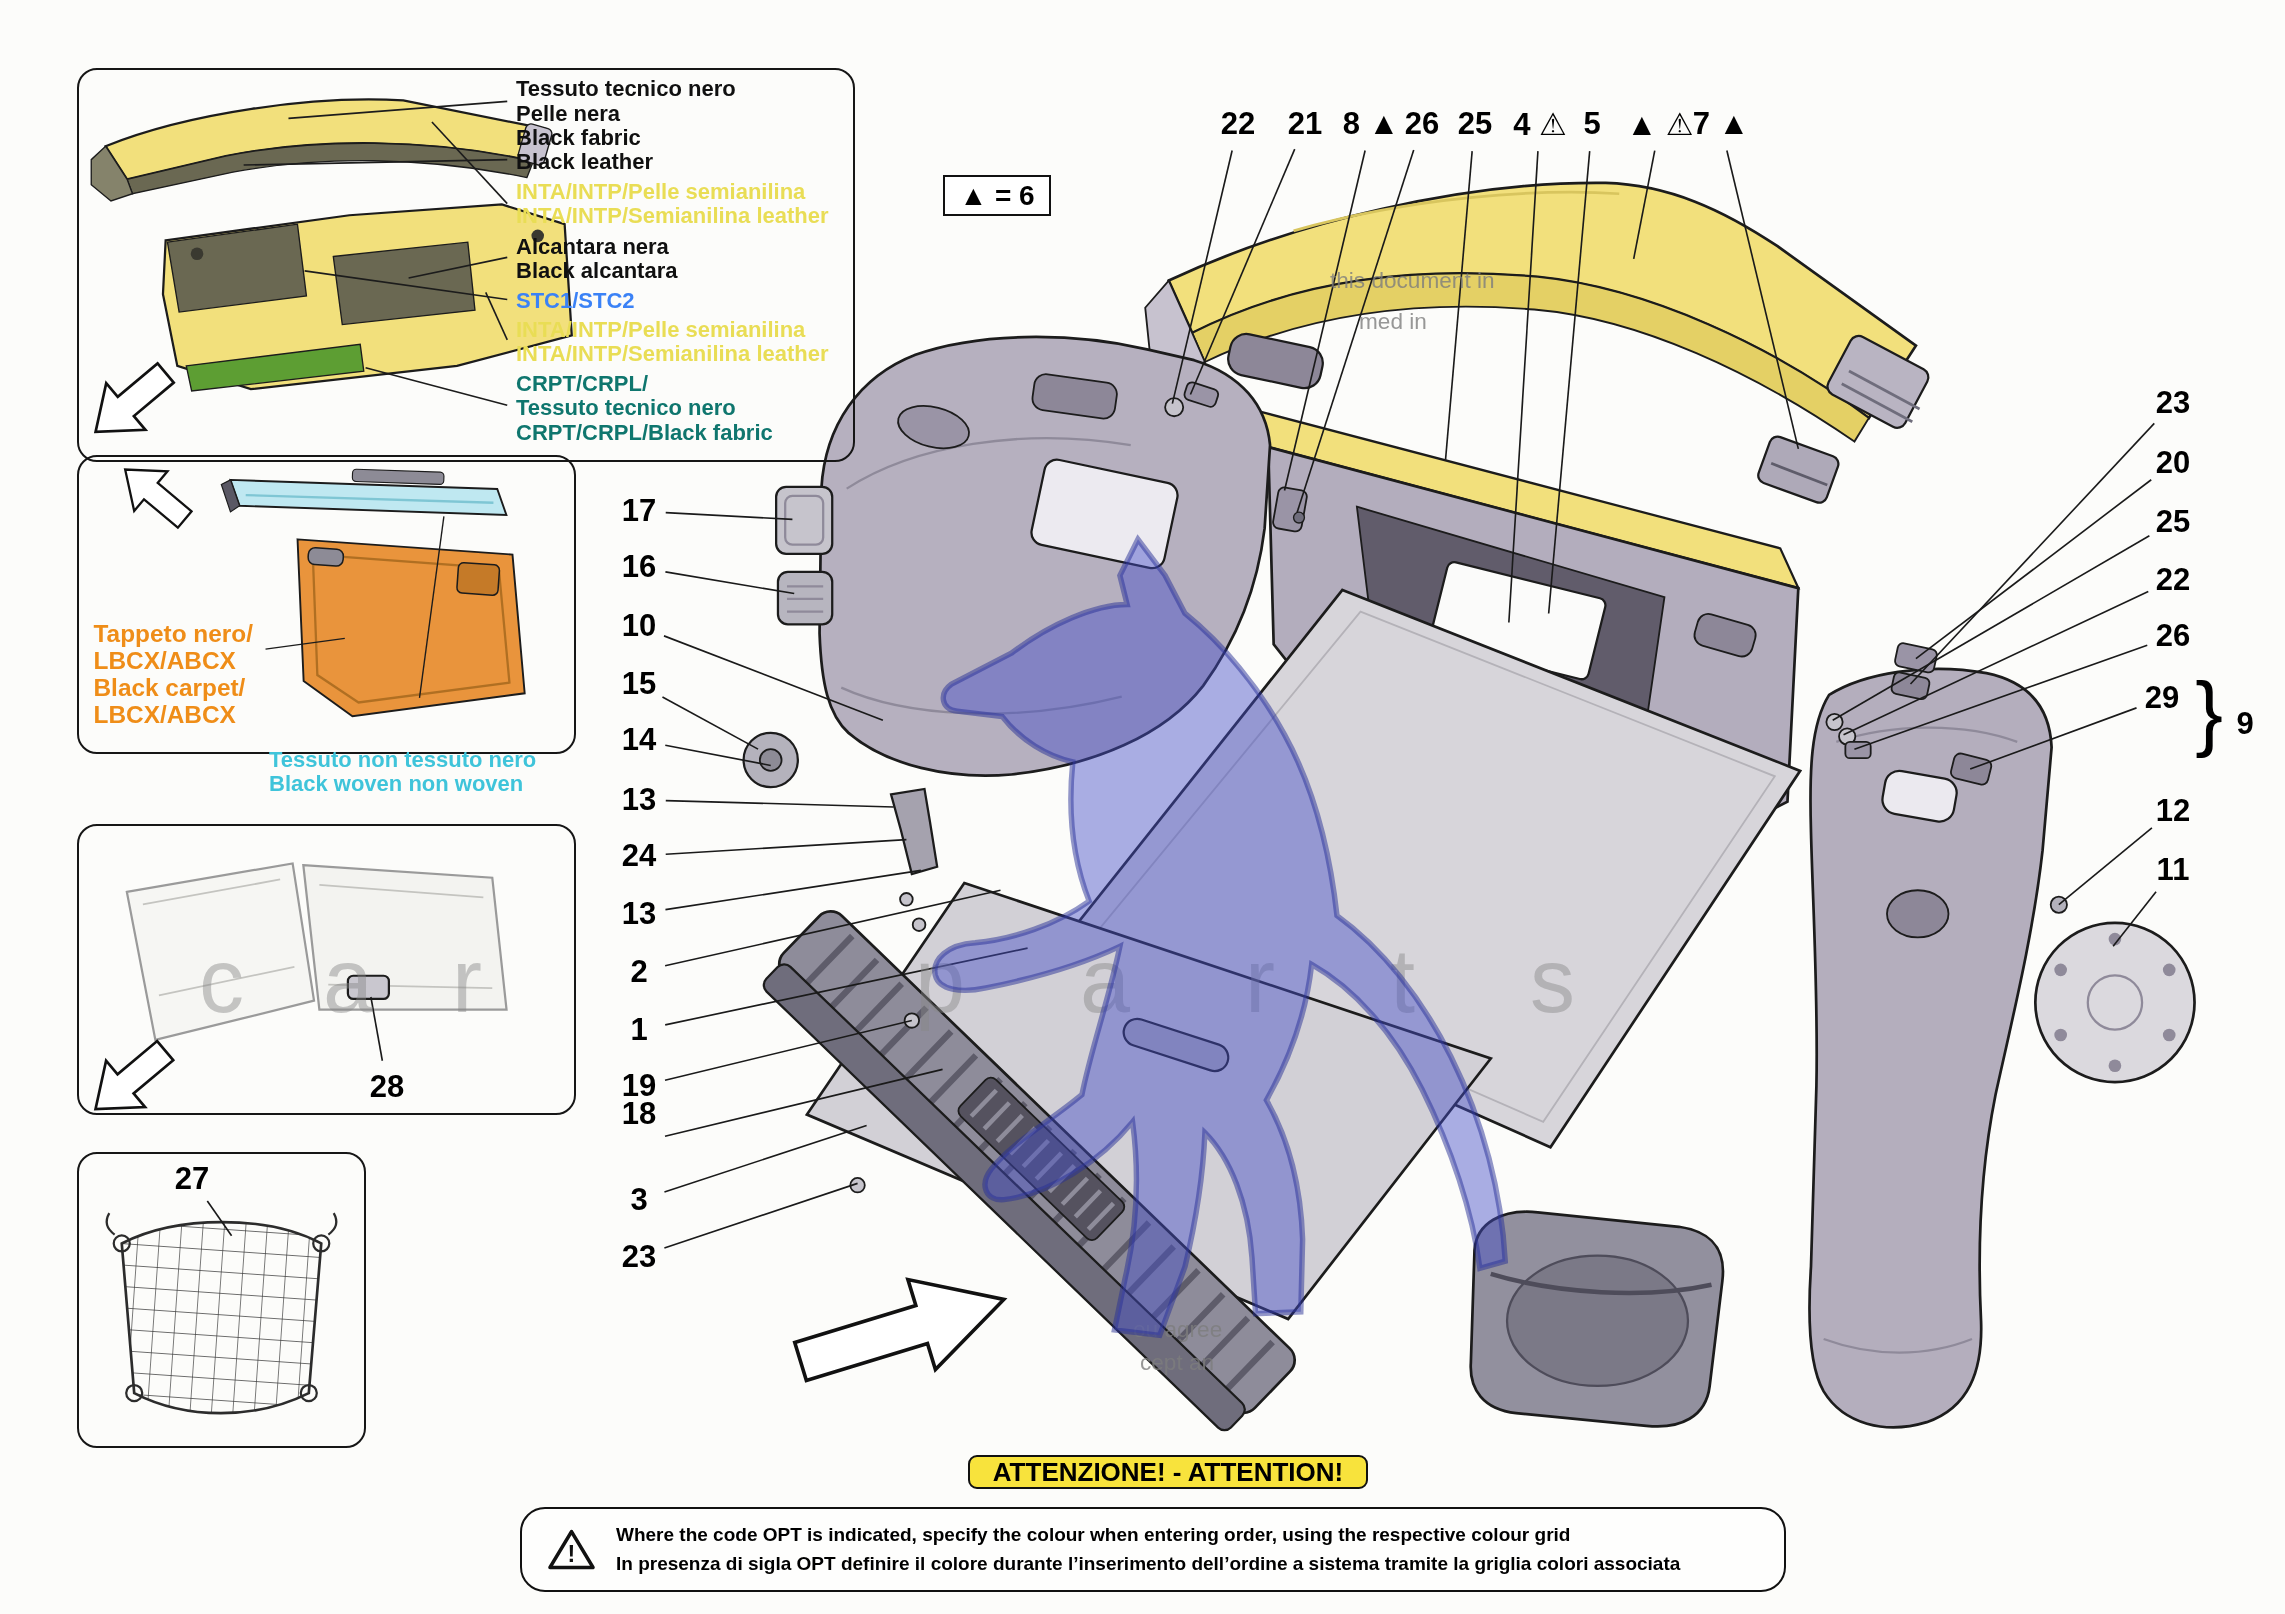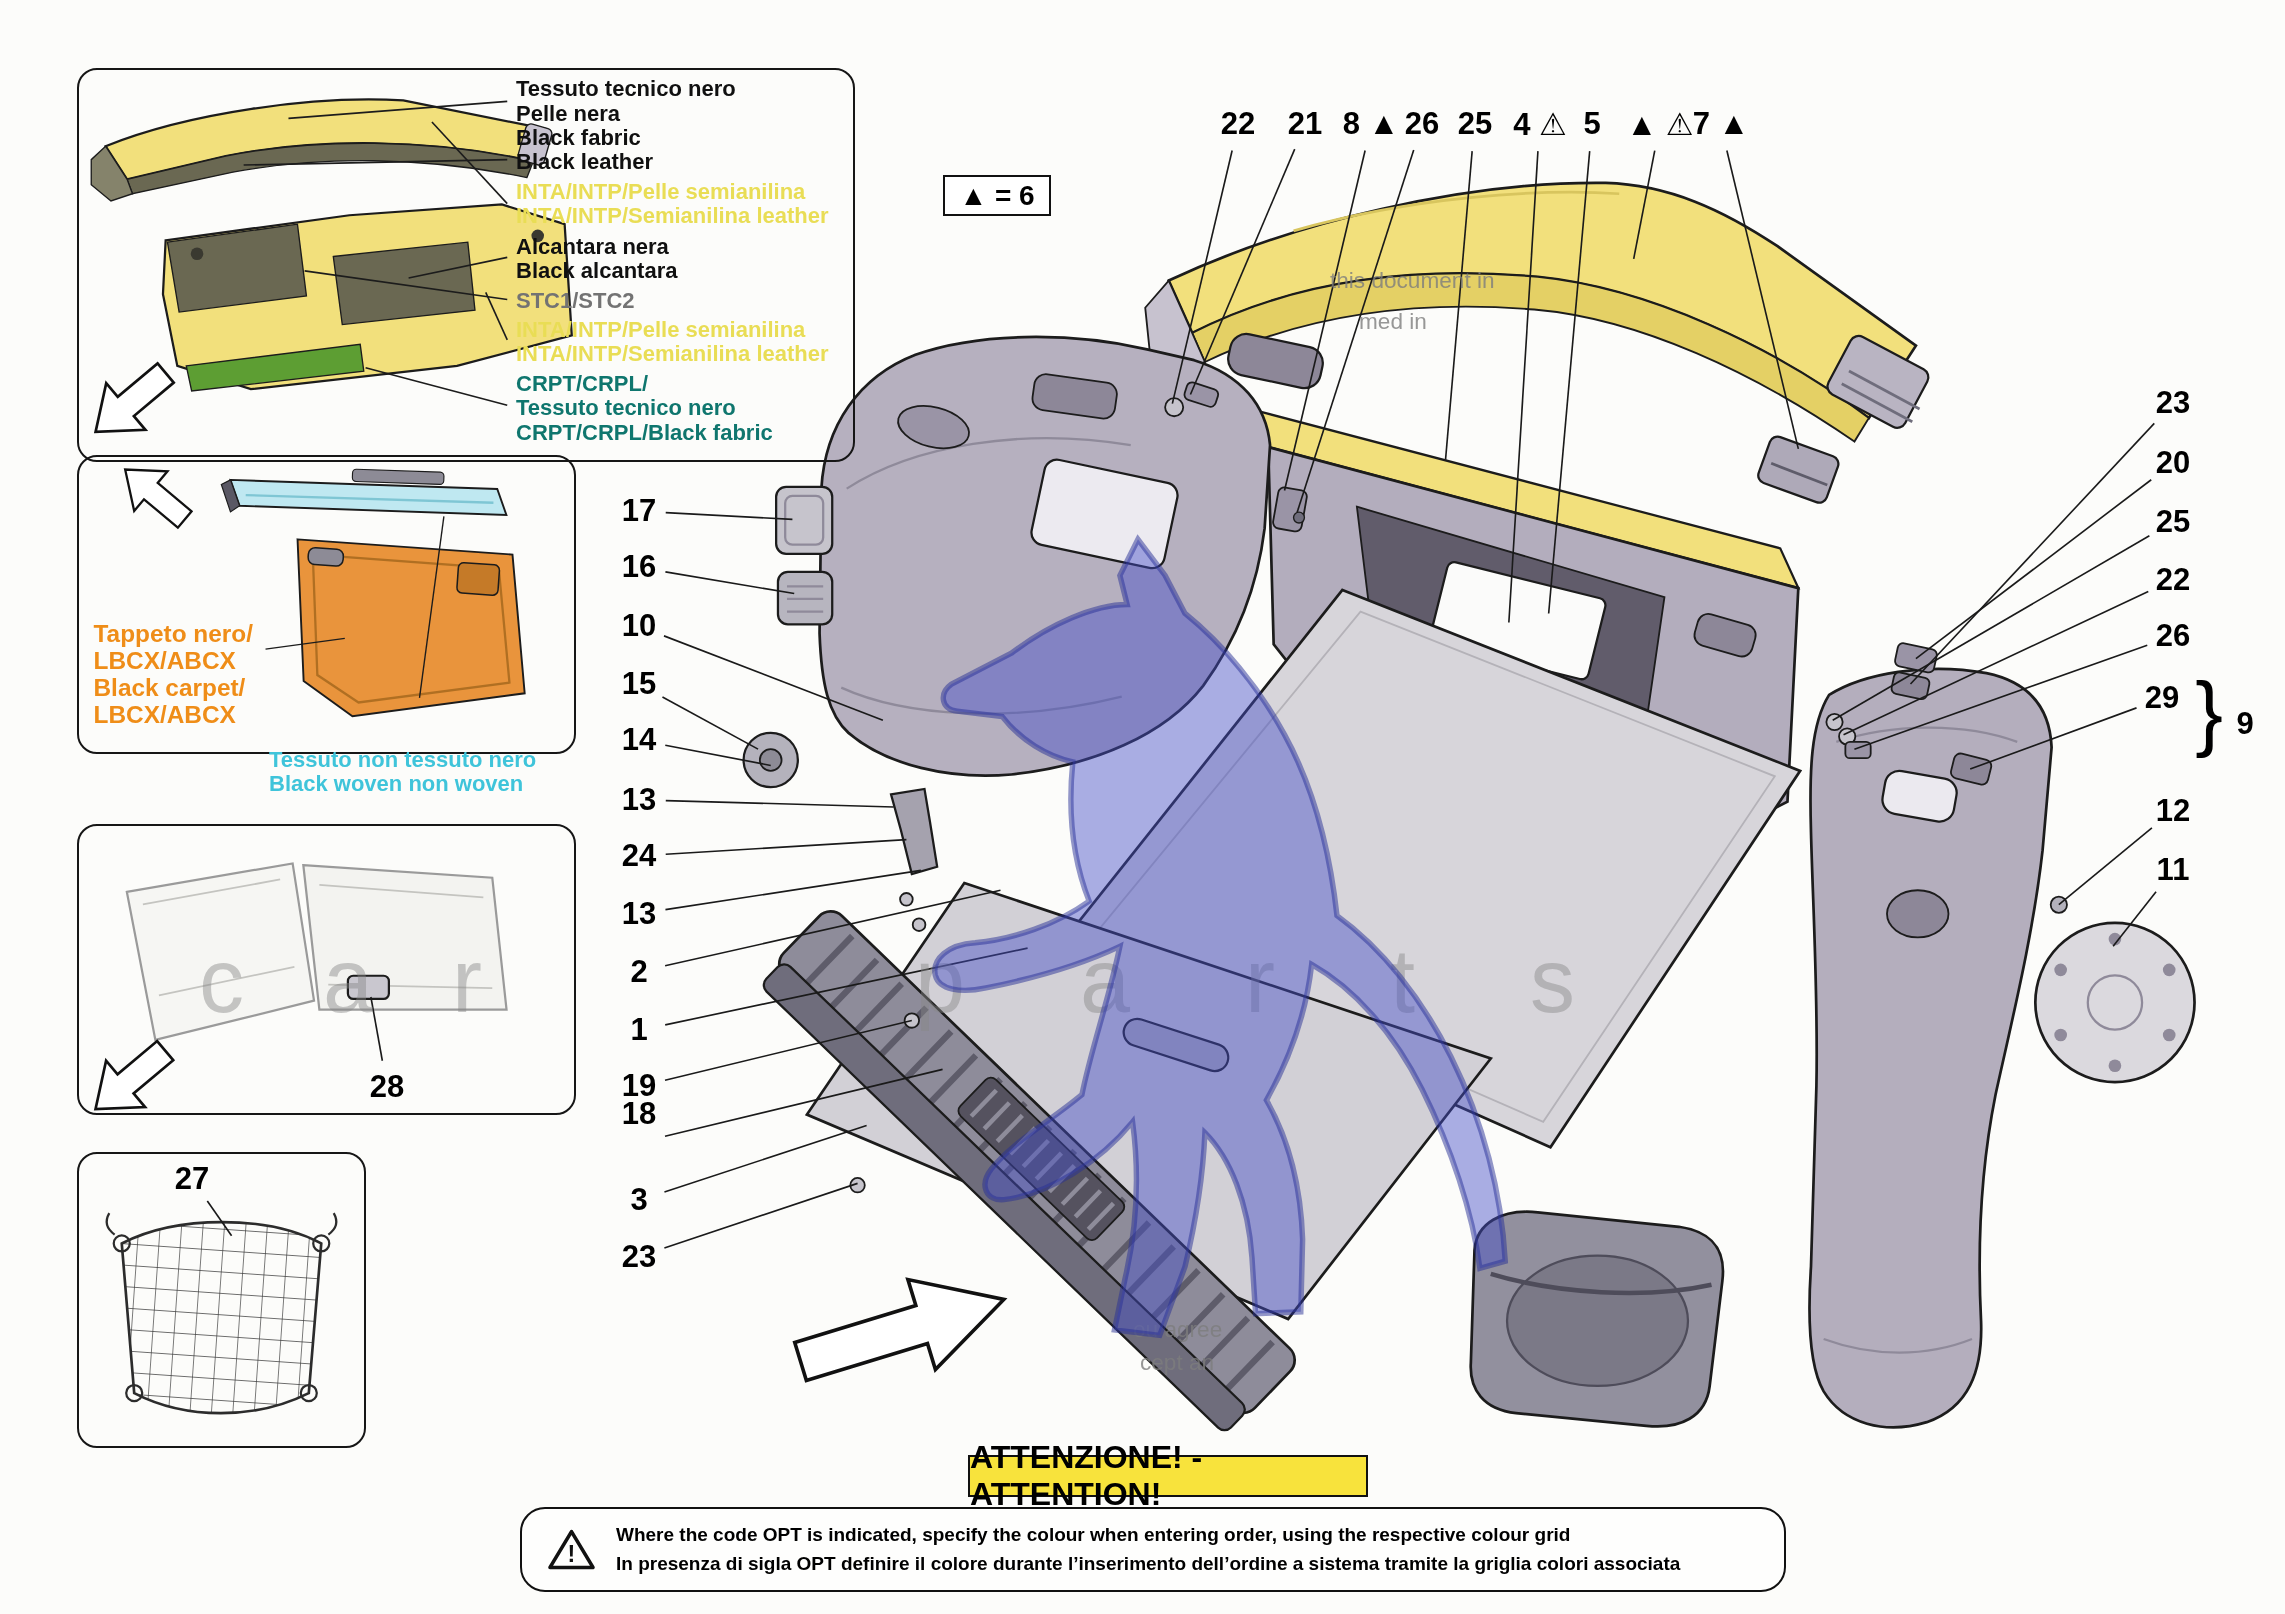--- a/index.html
+++ b/index.html
@@ -16,35 +16,35 @@
   .box > svg { position:absolute; left:0; top:0; width:100%; height:100%; }
   .box1 { left:77px; top:68px; width:778px; height:394px; }
   .box2 { left:77px; top:455px; width:499px; height:299px; }
   .box3 { left:77px; top:824px; width:499px; height:291px; }
   .box4 { left:77px; top:1152px; width:289px; height:296px; }
 
   .lbl { position:absolute; font-weight:bold; font-size:22px; line-height:24.4px; white-space:pre-line; z-index:12; }
   .lbl2 { font-size:24.4px; line-height:27px; }
   .c-dark { color:#101010; }
   .c-yellow { color:#e9dd55; }
-  .c-red { color:#737373; }
+  .c-red { color:#3b82f6; }
   .c-green { color:#0f766e; }
   .c-orange { color:#ef8d18; }
   .c-cyan { color:#3fc4da; }
 
   .callout { position:absolute; transform:translate(-50%,-50%); font-size:31px; font-weight:bold;
              color:#000; white-space:nowrap; z-index:30; }
   .callout.brace { font-size:83px; font-weight:400; }
 
   .legend-box { position:absolute; left:943px; top:175px; border:2.7px solid #111; background:#fff;
                 padding:2.7px 14.5px; font-size:28px; font-weight:bold; z-index:10; }
 
-  .banner { position:absolute; left:968px; top:1455px; width:400px; height:42px; background:#f8e33c;
-            border:2.7px solid #111; border-radius:0; display:flex; align-items:center; justify-content:center;
-            font-weight:bold; font-size:32px; z-index:10; }
+  .banner { position:absolute; left:968px; top:1455px; width:400px; height:34px; background:#f8e33c;
+            border:2.7px solid #111; border-radius:9px; display:flex; align-items:center; justify-content:center;
+            font-weight:bold; font-size:26px; z-index:10; }
   .warnbox { position:absolute; left:520px; top:1507px; width:1266px; height:85px; border:2.7px solid #111;
              border-radius:25px; display:flex; align-items:center; gap:20px; padding:9px 25px; z-index:10;
              background:rgba(255,255,255,0.65); }
   .warnbox .txt { font-weight:bold; font-size:19px; line-height:1.5; white-space:nowrap; text-align:left; }
 
   .wm-layer { position:absolute; inset:0; z-index:40; pointer-events:none; }
   .wm-scuderia { position:absolute; left:172px; top:633px; font-size:253px; font-weight:bold;
                  letter-spacing:1.8px; color:rgba(198,48,50,0.50); line-height:1; }
   .wm-car    { position:absolute; left:199px;  top:936px; font-size:90px; letter-spacing:27px;
                color:rgba(135,135,135,0.45); line-height:1; }

